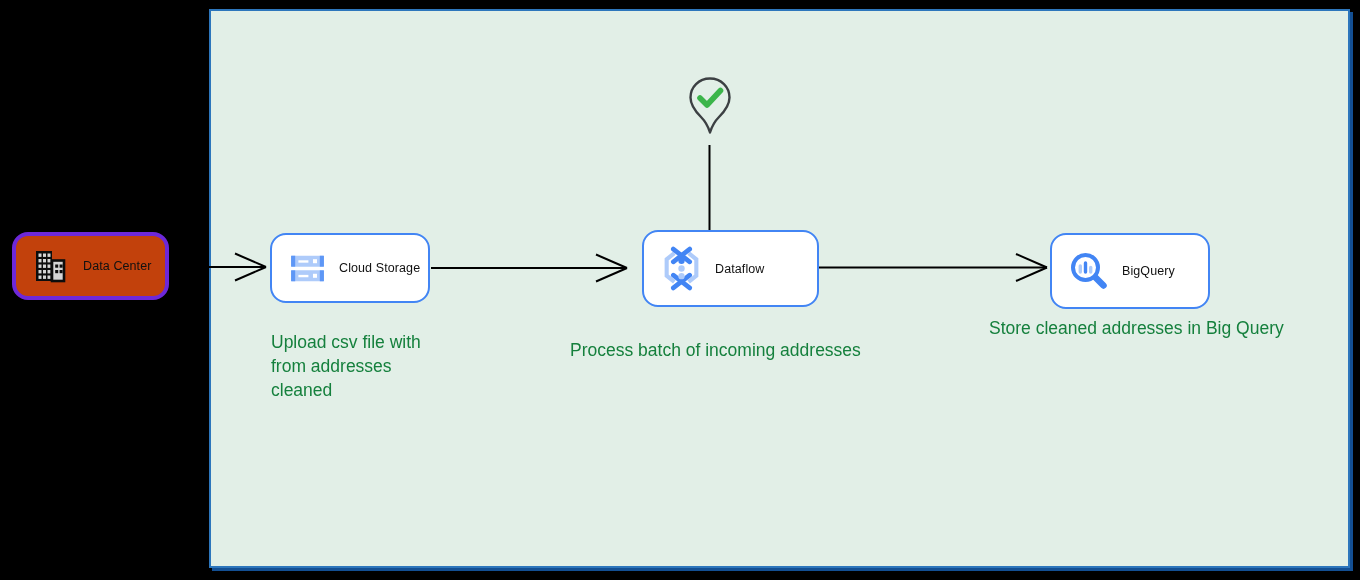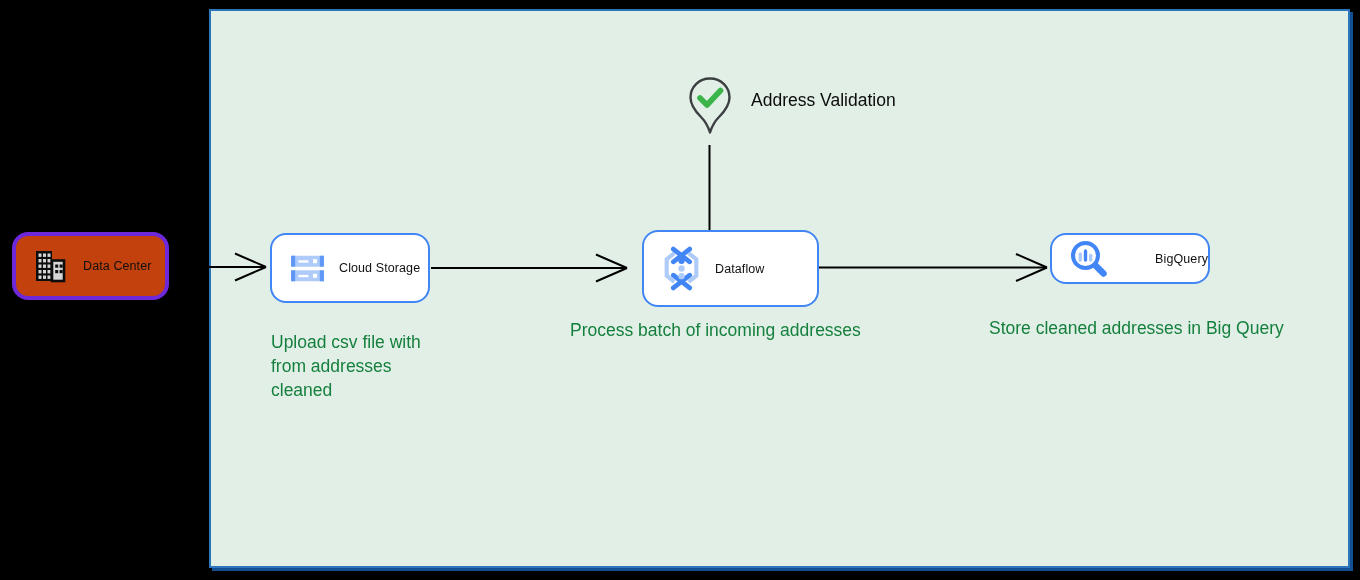--- a/index.html
+++ b/index.html
@@ -25,32 +25,32 @@
     border-radius:16px; background:#fff; border:2px solid #4285f4;
     padding-left:17px; gap:13px;
   }
   .node-label { font-size:12.5px; color:#111; letter-spacing:0.1px; white-space:nowrap; }
   .node-datacenter {
     left:12px; top:232px; width:157px; height:68px;
     background:#c2410c; border:4px solid #6d28d9; gap:16px;
   }
   .node-cloudstorage { left:270px; top:233px; width:160px; height:70px; }
   .node-dataflow     { left:642px; top:230px; width:177px; height:77px; }
-  .node-bigquery     { left:1050px; top:233px; width:160px; height:51px;justify-content:space-between; }
+  .node-bigquery     { left:1050px; top:233px; width:160px; height:76px; }
   .icon { flex:0 0 auto; display:block; }
   .pin-wrap { position:absolute; left:687px; top:76px; width:46px; height:60px; }
   .annotation-label {
     position:absolute; left:751px; top:89px;
     font-size:17.5px; line-height:23px; color:#0b0b0b;
   }
   .caption {
     position:absolute; font-size:17.5px; line-height:24px; color:#15803d;
   }
   .caption-upload  { left:271px; top:330px; }
-  .caption-process { left:570px; top:318px; white-space:nowrap; }
+  .caption-process { left:570px; top:338px; white-space:nowrap; }
   .caption-store   { left:989px; top:316px; white-space:nowrap; }
   .caption-upload span { display:block; }
 </style>
 </head>
 <body>
 
 <div class="zone"></div>
 
 <svg class="connector-layer" width="1360" height="580" viewBox="0 0 1360 580">
   <g stroke="#000" stroke-width="2" fill="none">
@@ -152,21 +152,20 @@
   <span class="node-label">BigQuery</span>
 </div>
 
 <div class="pin-wrap">
   <svg width="46" height="60" viewBox="0 0 46 60">
     <path d="M23 2.5 C11.8 2.5 3.5 11 3.5 21.5 C3.5 29 8 35 14 41 C18 45 21 50 23 56.5 C25 50 28 45 32 41 C38 35 42.5 29 42.5 21.5 C42.5 11 34.2 2.5 23 2.5 Z" fill="none" stroke="#3c4043" stroke-width="2.4" stroke-linejoin="round"></path>
     <path d="M13 22 L20 29 L33.5 14.5" fill="none" stroke="#3bb54a" stroke-width="5.6" stroke-linecap="round" stroke-linejoin="round"></path>
   </svg>
 </div>
 <div class="annotation-label">
-  <div>Address Validation</div>
 </div>
 
 <div class="caption caption-upload">
   <span>Upload csv file with</span>
   <span>from addresses</span>
   <span>cleaned</span>
 </div>
 <div class="caption caption-process">Process batch of incoming addresses</div>
 <div class="caption caption-store">Store cleaned addresses in Big Query</div>
 

